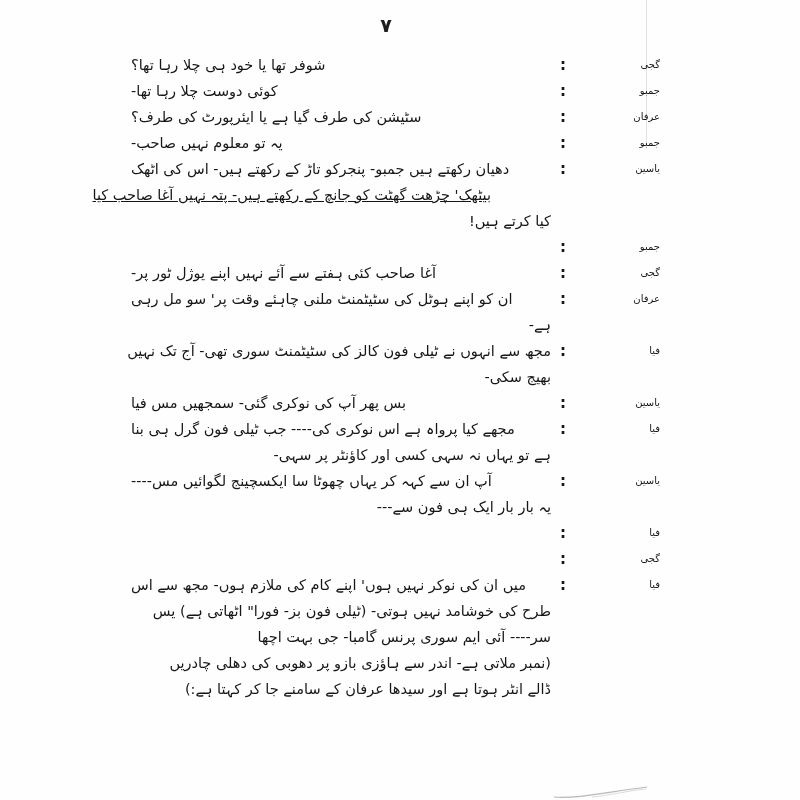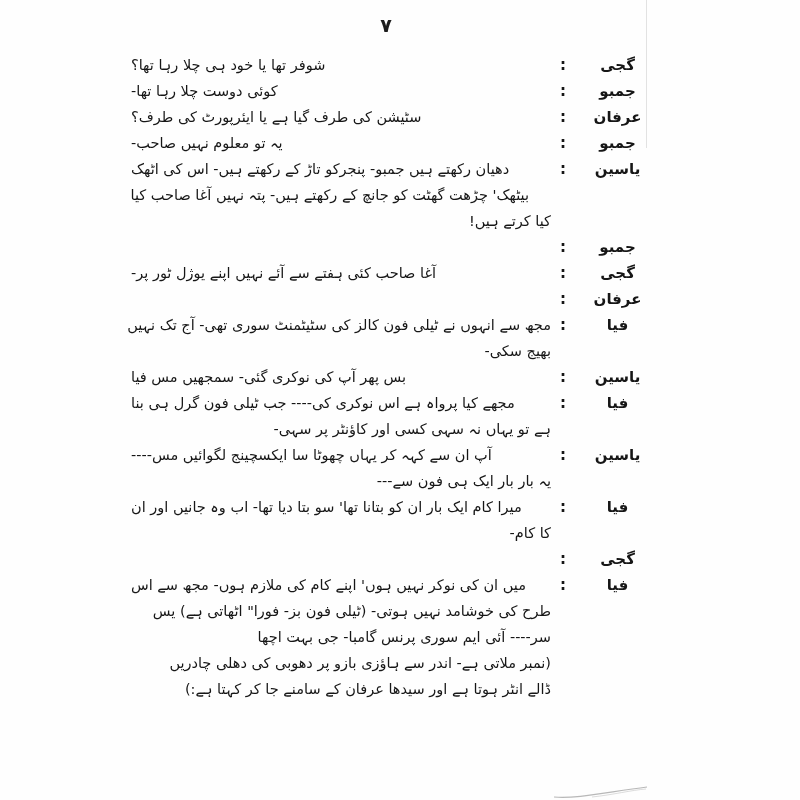--- a/index.html
+++ b/index.html
@@ -39,23 +39,23 @@
     box-sizing: border-box;
   }
   .entry {
     display: flex;
     flex-direction: row; 
     align-items: flex-start;
   }
   .speaker {
     flex: 0 0 85px;
     width: 85px;
-    text-align: center;
-    font-weight: bold;
-    font-size: 15px;
+    text-align: right;
+    font-weight: normal;
+    font-size: 10px;
     line-height: 26px;
     white-space: nowrap;
   }
   .colon {
     flex: 0 0 24px;
     width: 24px;
     text-align: center;
     font-size: 15px;
     line-height: 26px;
     font-weight: bold;
@@ -64,21 +64,21 @@
     flex: 0 0 420px;
     width: 420px;
   }
   .ln {
     font-size: 14.5px;
     line-height: 26px;
     white-space: nowrap;
     letter-spacing: 0px;
   }
   .ln.r { text-align: left; }
-  .ln.ind { text-align: left; padding-left: 0; margin-right: 22px; }
+  .ln.ind { text-align: left; padding-left: 0; margin-right: 60px; text-decoration: underline; }
   .ln.c { text-align: right; }
   
   .edge-line {
     position: absolute;
     top: 0;
     left: 646px;
     width: 1px;
     height: 148px;
     background: #e2e2e2;
   }
@@ -152,20 +152,24 @@
       <div class="speaker">گجی</div>
       <div class="colon">:</div>
       <div class="text">
         <div class="ln r">آغا صاحب کئی ہفتے سے آئے نہیں اپنے یوژل ٹور پر-</div>
       </div>
     </div>
 
     <div class="entry">
       <div class="speaker">عرفان</div>
       <div class="colon">:</div>
+      <div class="text">
+        <div class="ln r">ان کو اپنے ہوٹل کی سٹیٹمنٹ ملنی چاہئے وقت پر' سو مل رہی</div>
+        <div class="ln c">ہے-</div>
+      </div>
     </div>
 
     <div class="entry">
       <div class="speaker">فیا</div>
       <div class="colon">:</div>
       <div class="text">
         <div class="ln r">مجھ سے انہوں نے ٹیلی فون کالز کی سٹیٹمنٹ سوری تھی- آج تک نہیں</div>
         <div class="ln c">بھیج سکی-</div>
       </div>
     </div>
@@ -192,24 +196,20 @@
       <div class="colon">:</div>
       <div class="text">
         <div class="ln r">آپ ان سے کہہ کر یہاں چھوٹا سا ایکسچینج لگوائیں مس----</div>
         <div class="ln c">یہ بار بار ایک ہی فون سے---</div>
       </div>
     </div>
 
     <div class="entry">
       <div class="speaker">فیا</div>
       <div class="colon">:</div>
-      <div class="text">
-        <div class="ln r">میرا کام ایک بار ان کو بتانا تھا' سو بتا دیا تھا- اب وہ جانیں اور ان</div>
-        <div class="ln c">کا کام-</div>
-      </div>
     </div>
 
     <div class="entry">
       <div class="speaker">گجی</div>
       <div class="colon">:</div>
     </div>
 
     <div class="entry">
       <div class="speaker">فیا</div>
       <div class="colon">:</div>

